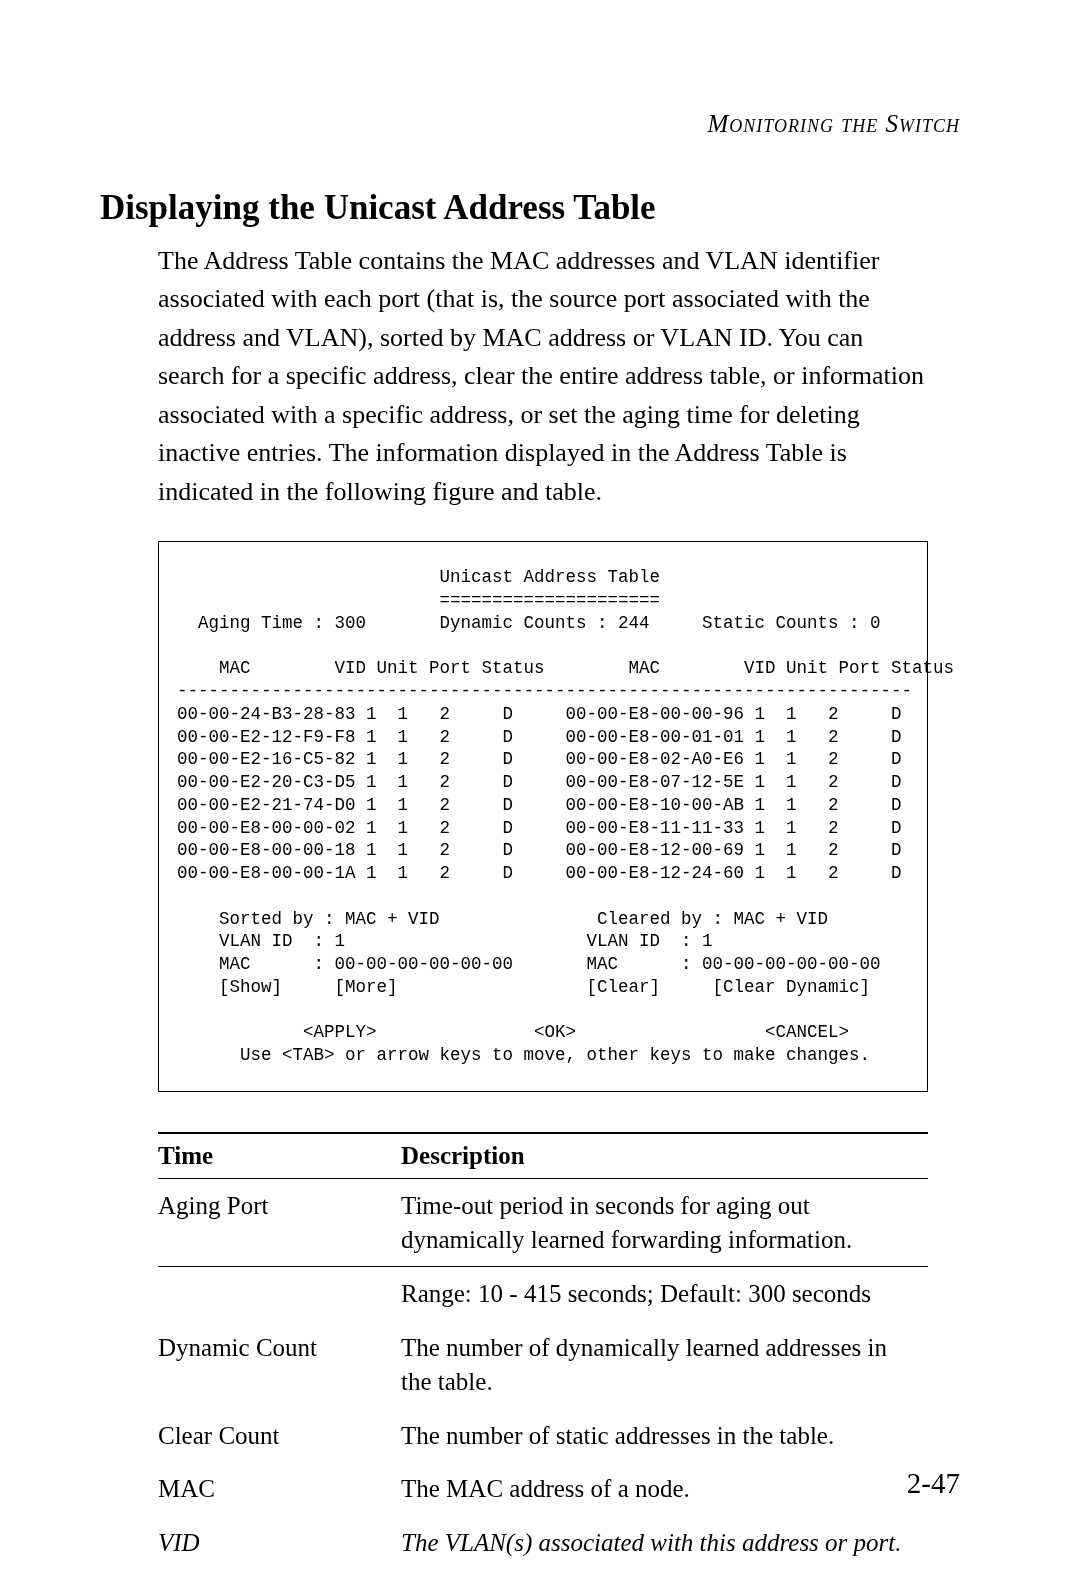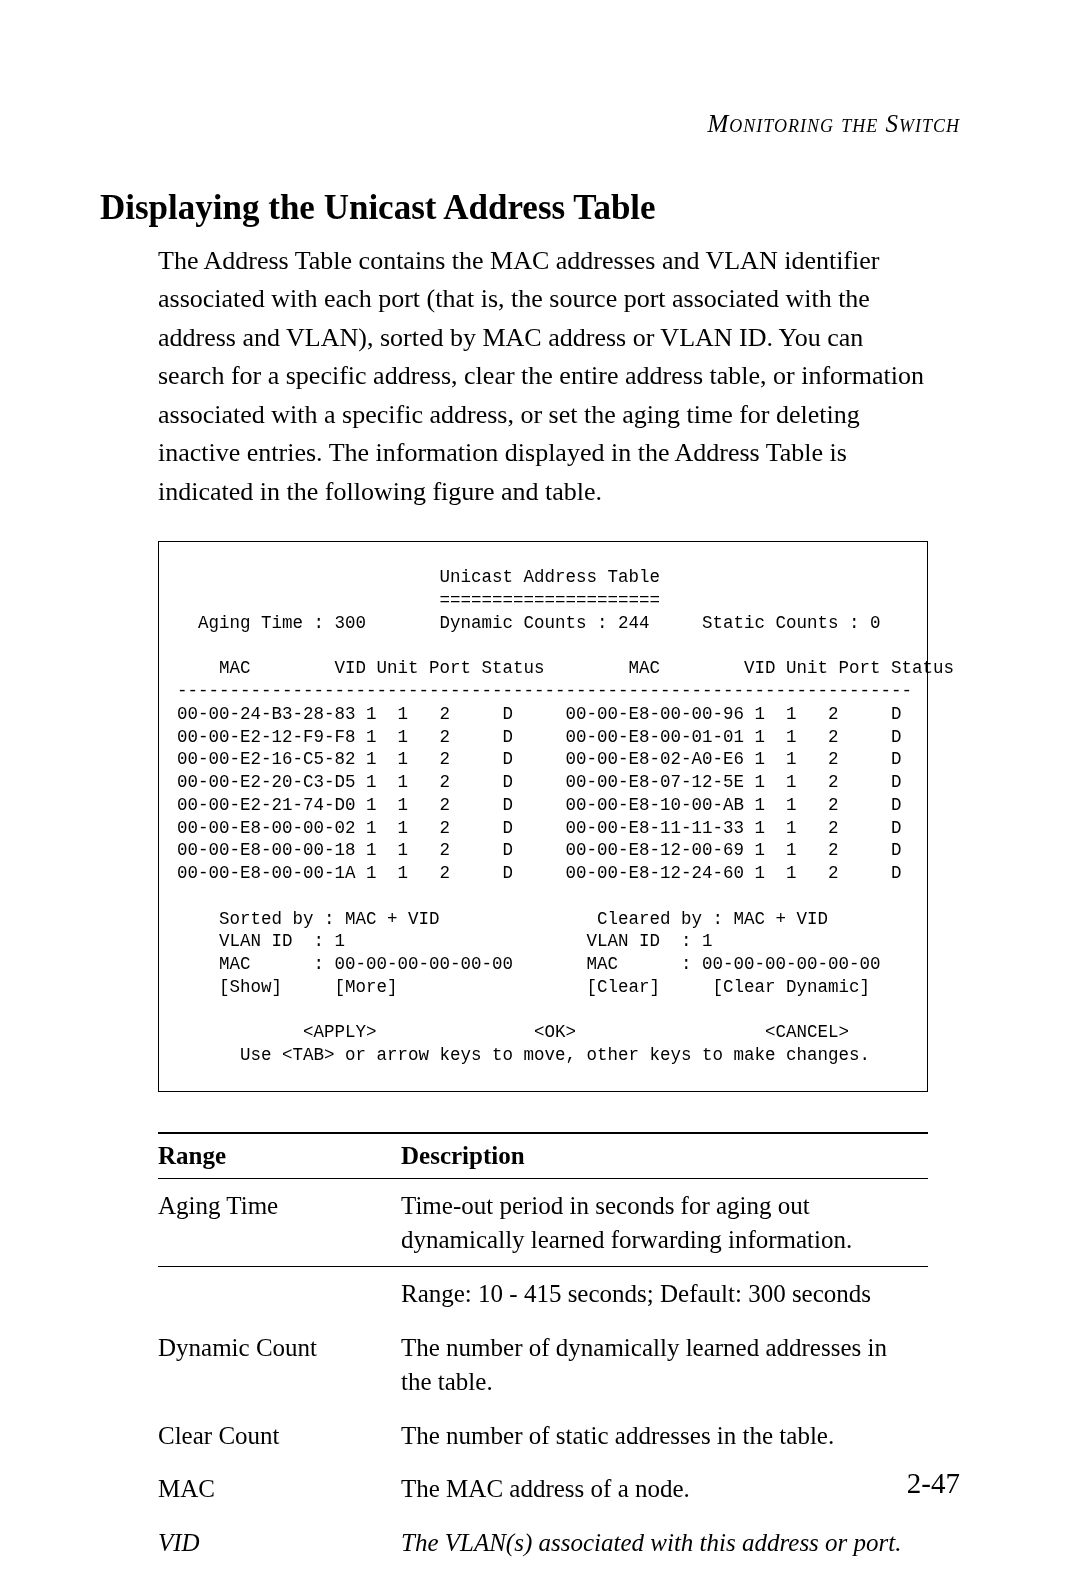--- a/index.html
+++ b/index.html
@@ -112,27 +112,27 @@
     VLAN ID  : 1                       VLAN ID  : 1
     MAC      : 00-00-00-00-00-00       MAC      : 00-00-00-00-00-00
     [Show]     [More]                  [Clear]     [Clear Dynamic]
 
             &lt;APPLY&gt;               &lt;OK&gt;                  &lt;CANCEL&gt;
       Use &lt;TAB&gt; or arrow keys to move, other keys to make changes.</div>
 
   <table class="menu-table" id="menu-table">
     <thead>
       <tr>
-        <th>Range</th>
+        <th>Time</th>
         <th>Description</th>
       </tr>
     </thead>
     <tbody id="menu-tbody">
         <tr>
-          <td class="menu-col">Aging Time</td>
+          <td class="menu-col">Aging Port</td>
           <td>Time-out period in seconds for aging out dynamically learned forwarding information.</td>
         </tr>
         <tr class="range-row">
           <td class="menu-col"></td>
           <td>Range: 10 - 415 seconds; Default: 300 seconds</td>
         </tr>
         <tr>
           <td class="menu-col">Dynamic Count</td>
           <td>The number of dynamically learned addresses in the table.</td>
         </tr>

